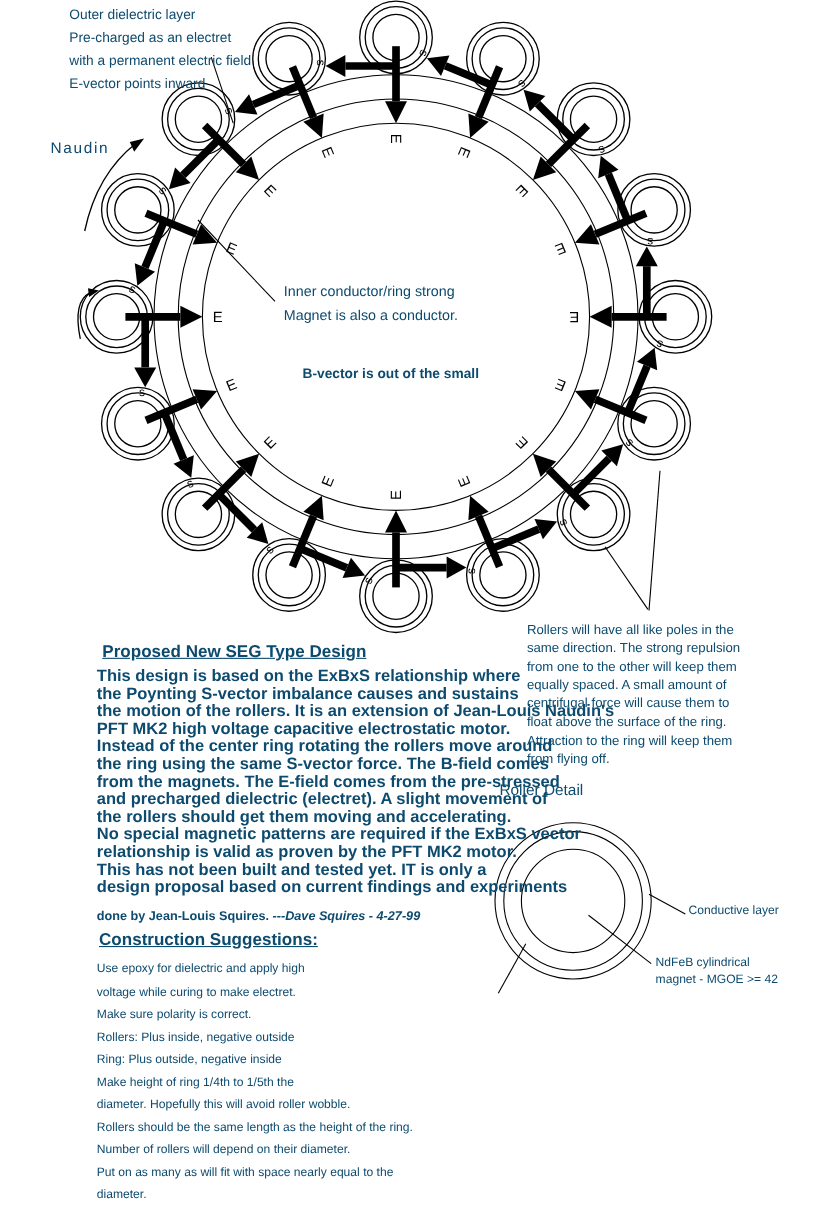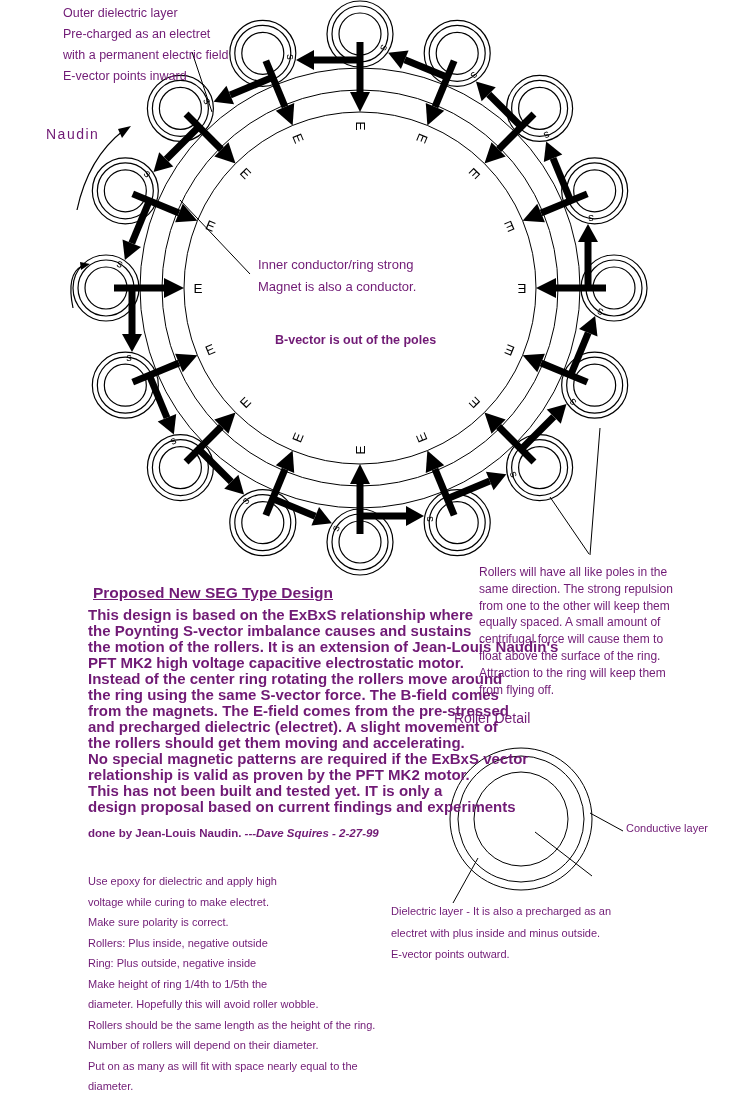--- a/index.html
+++ b/index.html
@@ -1,19 +1,19 @@
 <!DOCTYPE html>
 <html><head>
 <meta charset="utf-8">
 <style>
   html,body{margin:0;padding:0;background:#fff;}
   #page{position:relative;width:742px;height:1098px;background:#fff;overflow:hidden;
         font-family:"Liberation Sans",sans-serif;color:#000;}
   #art{position:absolute;left:0;top:0;}
-  .t{position:absolute;white-space:pre-line;color:#701a75;}
+  .t{position:absolute;white-space:pre-line;color:#0c4a6e;}
   .reg{font-size:12.5px;line-height:21px;}
   .title{font-size:15.5px;font-weight:bold;text-decoration:underline;}
   #motion-label{font-size:14px;letter-spacing:1.5px;}
   #inner-note{font-size:13px;line-height:22px;}
   #bvector{font-size:12.5px;font-weight:bold;}
   #rollers-note{font-size:12px;line-height:16.8px;}
   #design-par{font-size:15px;line-height:16px;font-weight:bold;}
   #design-last{font-size:11.5px;font-weight:bold;}
   #design-last .sig{font-style:italic;}
   #construction-list{font-size:11px;line-height:20.5px;font-weight:normal;}
@@ -207,21 +207,21 @@
   <div class="t reg" style="left:63px;top:3px;">Outer dielectric layer
 Pre-charged as an electret
 with a permanent electric field
 E-vector points inward</div>
 
   <div class="t" id="motion-label" style="left:46px;top:126px;">Naudin</div>
 
   <div class="t" id="inner-note" style="left:258px;top:254px;">Inner conductor/ring strong
 Magnet is also a conductor.</div>
 
-  <div class="t" id="bvector" style="left:275px;top:333px;">B-vector is out of the poles</div>
+  <div class="t" id="bvector" style="left:275px;top:333px;">B-vector is out of the small</div>
 
   <div class="t title" style="left:93px;top:584px;">Proposed New SEG Type Design</div>
 
   <div class="t" id="rollers-note" style="left:479px;top:564px;">Rollers will have all like poles in the
 same direction.  The strong repulsion
 from one to the other will keep them
 equally spaced.   A small amount of
 centrifugal force will cause them to
 float above the surface of the ring.
 Attraction to the ring will keep them
@@ -235,38 +235,38 @@
 the ring using the same S-vector force.  The B-field comes
 from the magnets.  The E-field comes from the pre-stressed
 and precharged dielectric (electret).  A slight movement of
 the rollers should get them moving and accelerating.
 No special magnetic patterns are required if the ExBxS vector
 relationship is valid as proven by the PFT MK2 motor.
 This has not been built and tested yet.  IT is only a
 design proposal based on current findings and experiments</div>
 
   <div class="t" id="design-last" style="left:88px;top:815px;">
-    <span>done by Jean-Louis Naudin.  </span><span class="sig">---Dave Squires - 2-27-99</span>
+    <span>done by Jean-Louis Squires.  </span><span class="sig">---Dave Squires - 4-27-99</span>
   </div>
 
+  <div class="t title" style="left:90px;top:846px;">Construction Suggestions:</div>
 
   <div class="t" id="construction-list" style="left:88px;top:871px;">Use epoxy for dielectric and apply high
 voltage while curing to make electret.
 Make sure polarity is correct.
 Rollers: Plus inside, negative outside
 Ring: Plus outside, negative inside
 Make height of ring 1/4th to 1/5th the
 diameter.  Hopefully this will avoid roller wobble.
 Rollers should be the same length as the height of the ring.
 Number of rollers will depend on their diameter.
 Put on as many as will fit with space nearly equal to the
 diameter.</div>
 
   <div class="t" id="roller-detail-title" style="left:454px;top:710px;">Roller Detail</div>
 
   <div class="t detail-label" style="left:626px;top:822px;">Conductive layer</div>
 
-
-  <div class="t detail-label" id="dielectric-label" style="left:391px;top:901px;">Dielectric layer - It is also a precharged as an
-electret with plus inside and minus outside.
-E-vector points outward.</div>
+  <div class="t detail-label" id="magnet-label" style="left:596px;top:868px;">NdFeB cylindrical
+magnet - MGOE &gt;= 42</div>
+
 
 </div>
 
 </body></html>

